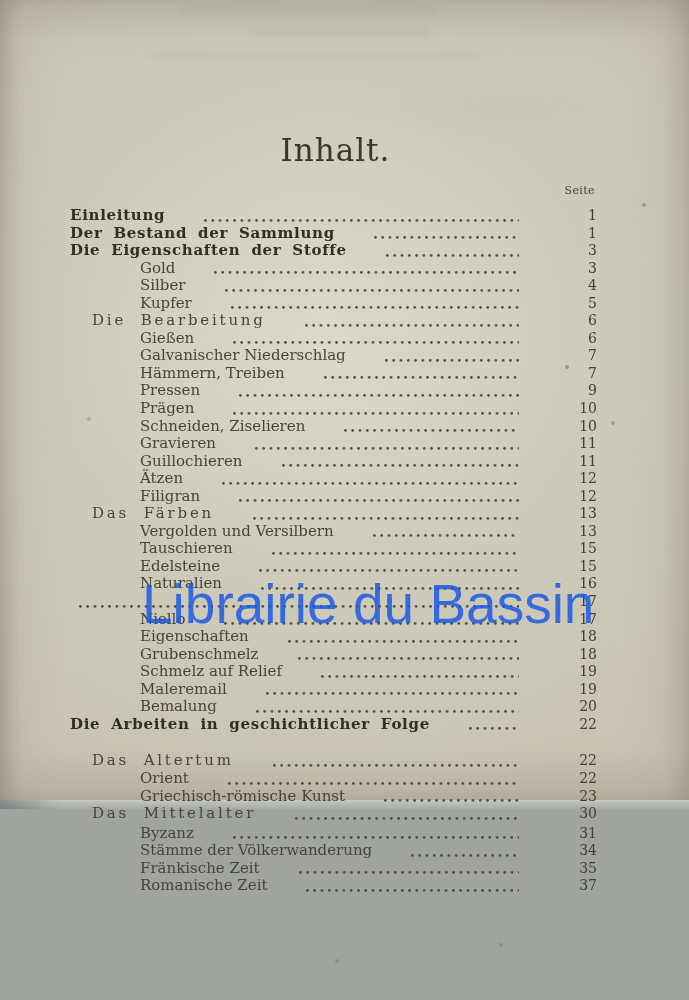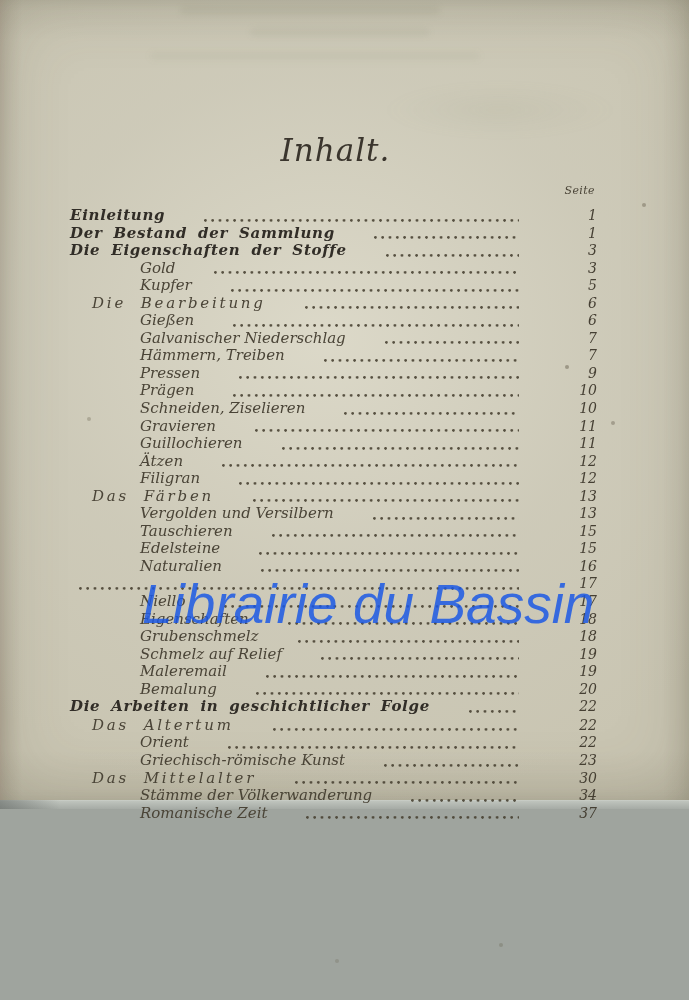--- a/index.html
+++ b/index.html
@@ -1,21 +1,21 @@
 <!DOCTYPE html>
 <html><head>
 <meta charset="utf-8">
 <style>
   html,body{margin:0;padding:0;}
   body{
     width:689px;height:1000px;overflow:hidden;
     font-family:"DejaVu Serif","Liberation Serif",serif;
     background:#9fa49e;
   }
-  .stage{position:relative;width:689px;height:809px;font-style:italic;}
+  .stage{position:relative;width:689px;height:809px;}
 
   
   .desk{
     position:absolute;left:0;right:0;bottom:0;height:12px;
     background:linear-gradient(to bottom,#eef0e9 0,#dfe2da 2px,#bfc4bd 4px,#a6aba5 12px);
   }
   .desk-shadow{
     position:absolute;left:0;bottom:0;width:60px;height:14px;
     background:linear-gradient(to right,rgba(90,95,92,.55),rgba(90,95,92,0));
   }
@@ -121,20 +121,25 @@
     <span class="leader"></span>
     <span class="num">3</span>
   </div>
 
   <div class="row lvl2">
     <span class="label">Gold</span>
     <span class="leader"></span>
     <span class="num">3</span>
   </div>
 
+  <div class="row lvl2">
+    <span class="label">Silber</span>
+    <span class="leader"></span>
+    <span class="num">4</span>
+  </div>
 
   <div class="row lvl2">
     <span class="label">Kupfer</span>
     <span class="leader"></span>
     <span class="num">5</span>
   </div>
 
   <div class="row lvl1 spaced">
     <span class="label">Die Bearbeitung</span>
     <span class="leader"></span>
@@ -271,21 +276,21 @@
     <span class="leader"></span>
     <span class="num">20</span>
   </div>
 
   <div class="row lvl0 bold" style="margin-top: 0;">
     <span class="label">Die Arbeiten in geschichtlicher Folge</span>
     <span class="leader"></span>
     <span class="num">22</span>
   </div>
 
-  <div class="row lvl1 spaced" style="margin-top: 1px;">
+  <div class="row lvl1 spaced" style="margin-top: 19px;">
     <span class="label">Das Altertum</span>
     <span class="leader"></span>
     <span class="num">22</span>
   </div>
 
   <div class="row lvl2">
     <span class="label">Orient</span>
     <span class="leader"></span>
     <span class="num">22</span>
   </div>
@@ -295,27 +300,37 @@
     <span class="leader"></span>
     <span class="num">23</span>
   </div>
 
   <div class="row lvl1 spaced">
     <span class="label">Das Mittelalter</span>
     <span class="leader"></span>
     <span class="num">30</span>
   </div>
 
+  <div class="row lvl2" style="margin-top: 2px;">
+    <span class="label">Byzanz</span>
+    <span class="leader"></span>
+    <span class="num">31</span>
+  </div>
 
   <div class="row lvl2">
     <span class="label">Stämme der Völkerwanderung</span>
     <span class="leader"></span>
     <span class="num">34</span>
   </div>
 
+  <div class="row lvl2">
+    <span class="label">Fränkische Zeit</span>
+    <span class="leader"></span>
+    <span class="num">35</span>
+  </div>
 
   <div class="row lvl2">
     <span class="label">Romanische Zeit</span>
     <span class="leader"></span>
     <span class="num">37</span>
   </div>
 </div>
     </div>
 
     <div class="watermark">Librairie du Bassin</div>

